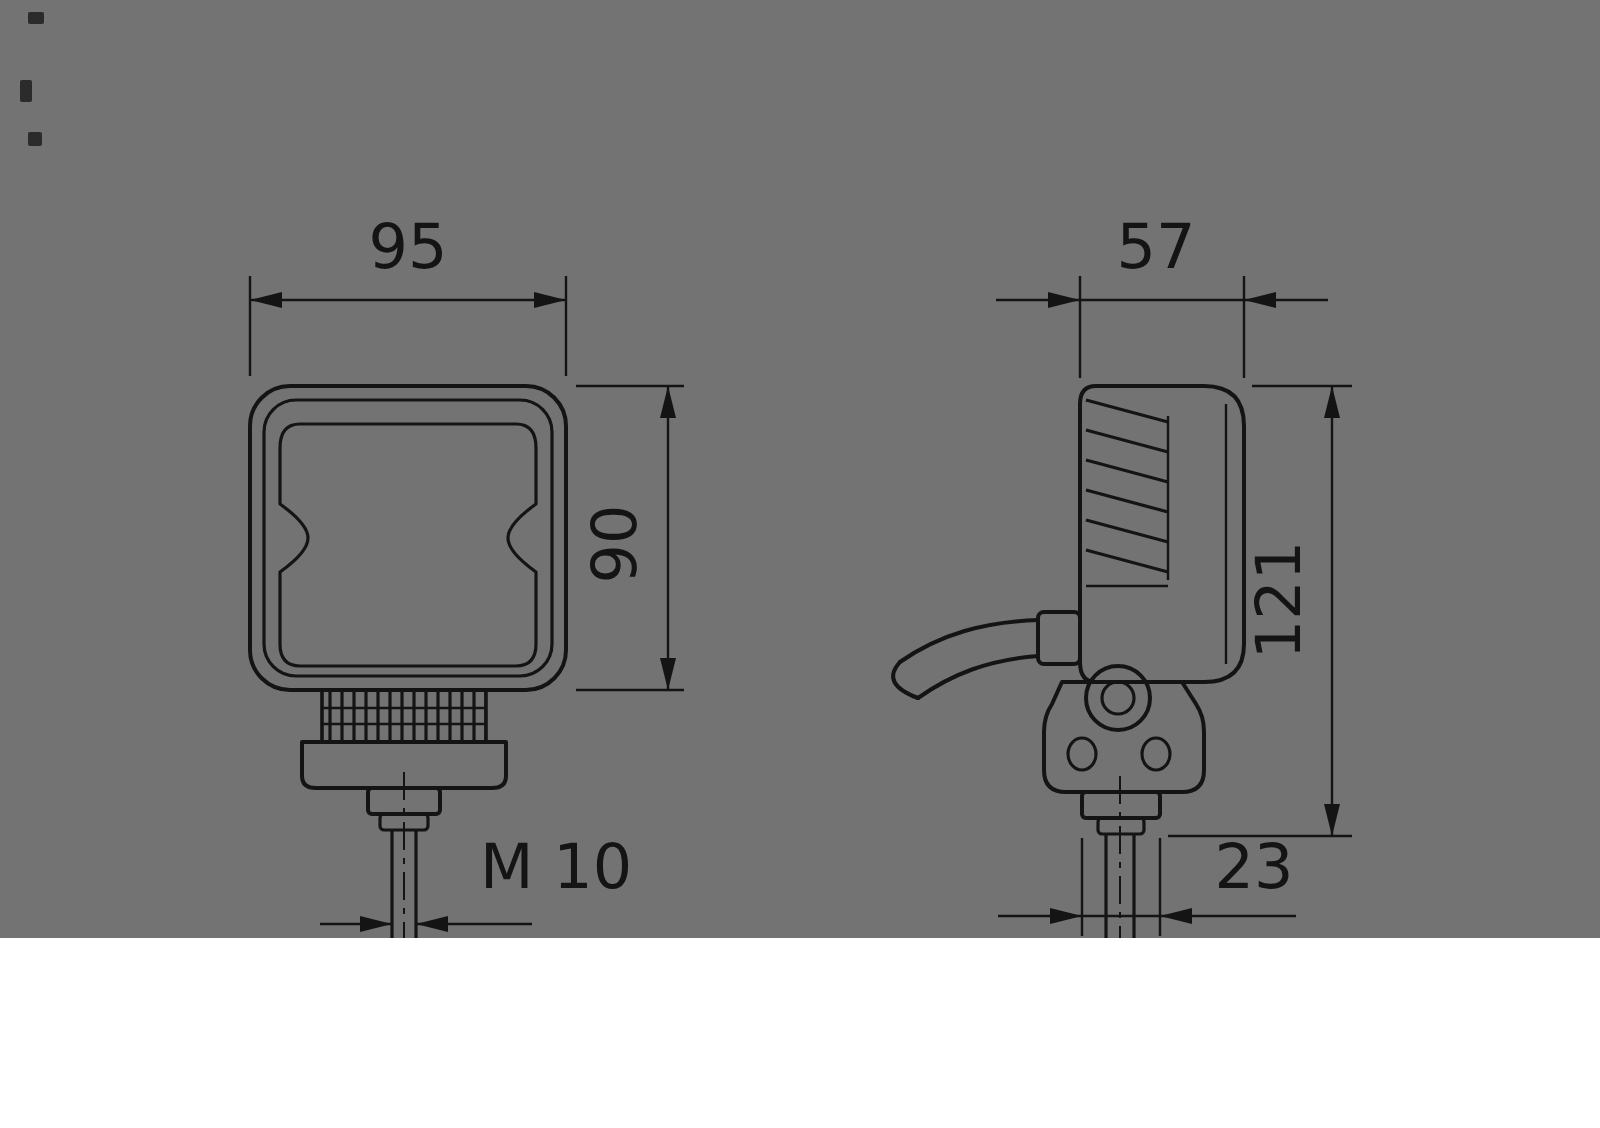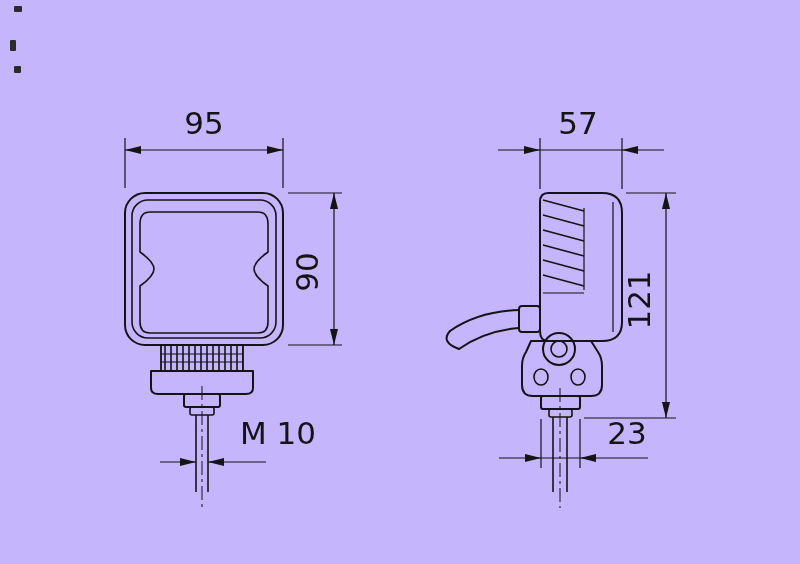--- a/index.html
+++ b/index.html
@@ -1,16 +1,16 @@
 <!DOCTYPE html>
 <html><head>
 <meta charset="utf-8">
 <style>
   html,body{margin:0;padding:0;background:#ffffff;}
-  .canvas{width:800px;height:564px;position:relative;background:#c4b5fd;overflow:hidden;}
+  .canvas{width:800px;height:469px;position:relative;background:#737373;overflow:hidden;}
   svg{display:block;}
   .obj{stroke:#141414;stroke-width:2;fill:none;stroke-linejoin:round;stroke-linecap:round;}
   .med{stroke:#141414;stroke-width:1.6;fill:none;stroke-linejoin:round;}
   .thin{stroke:#141414;stroke-width:1.2;fill:none;}
   .dim{stroke:#141414;stroke-width:1.2;fill:none;}
   .cl{stroke:#141414;stroke-width:1;fill:none;stroke-dasharray:14 4 3 4;}
   .dimtext{font-family:"DejaVu Sans", sans-serif;font-size:31px;fill:#141414;}
   .mark{fill:#2b2b2b;}
 </style>
 </head>

